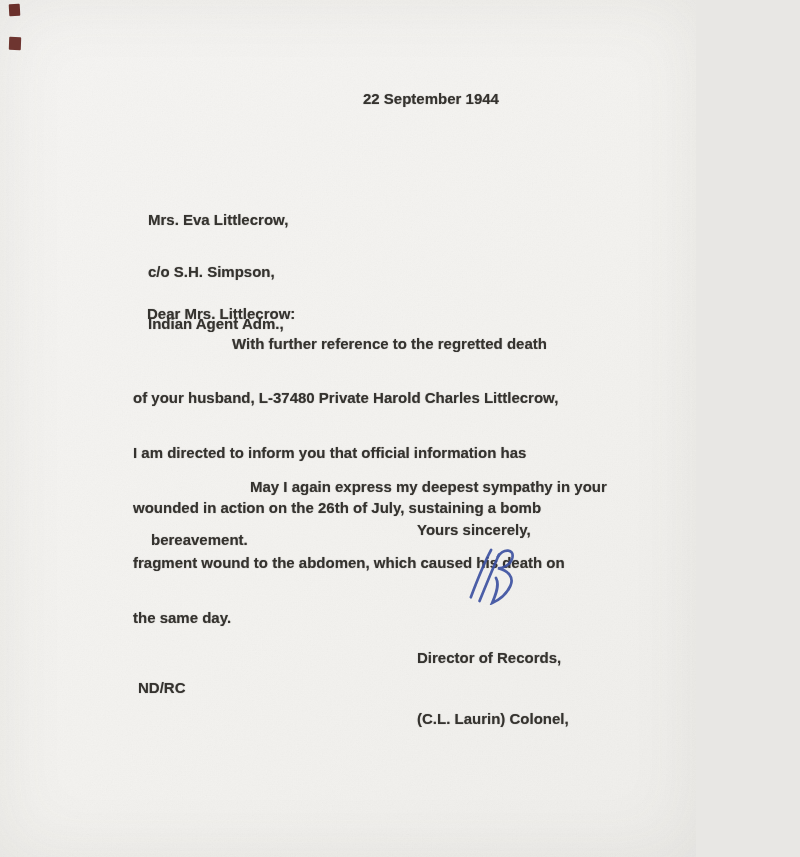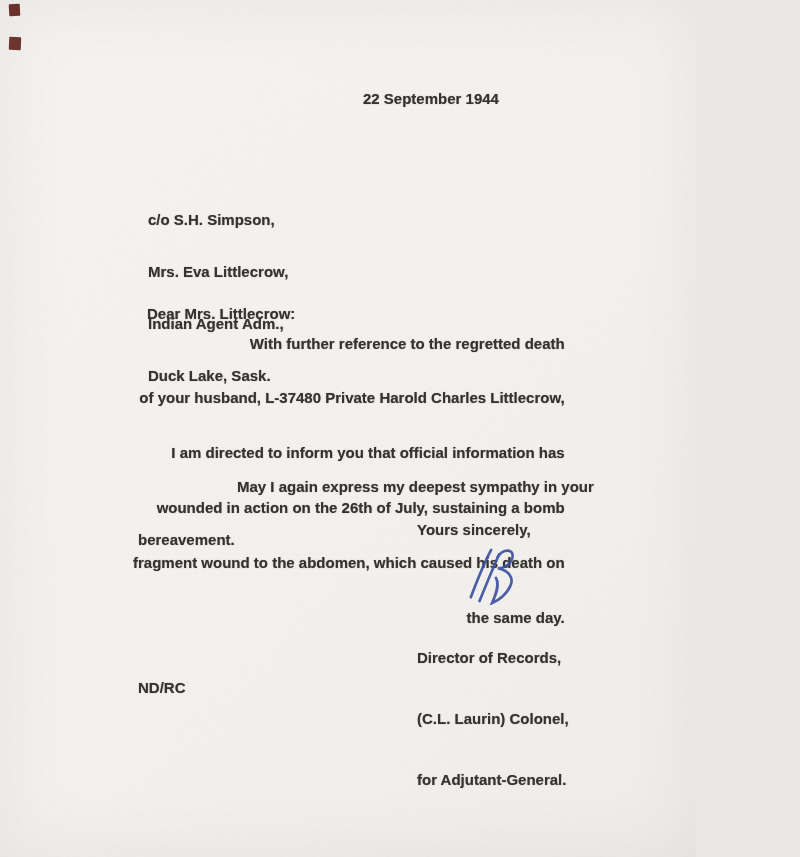--- a/index.html
+++ b/index.html
@@ -71,53 +71,51 @@
     </filter>
     <rect width="100%" height="100%" filter="url(#paperNoise)"></rect>
   </svg>
 
   <div class="archival-mark mark-1"></div>
   <div class="archival-mark mark-2"></div>
 
   <div class="typed" style="left:363px; top:90px;">22 September 1944</div>
 
   <div class="typed addr-block" style="left:148px; top:176px;">
+    <div class="line">Mrs. Eva Littlecrow,</div>
     <div class="line">c/o S.H. Simpson,</div>
-    <div class="line">Mrs. Eva Littlecrow,</div>
     <div class="line">Indian Agent Adm.,</div>
-    <div class="line">Duck Lake, Sask.</div>
   </div>
 
   <div class="typed" style="left:147px; top:266px;margin-top:39px;">Dear Mrs. Littlecrow:</div>
 
-  <div class="typed para-1" style="left:133px; top:298px;text-align:right;">
+  <div class="typed para-1" style="left:133px; top:298px;">
     <div class="line indent">With further reference to the regretted death</div>
     <div class="line">of your husband, L-37480 Private Harold Charles Littlecrow,</div>
     <div class="line">I am directed to inform you that official information has</div>
     <div class="line">wounded in action on the 26th of July, sustaining a bomb</div>
     <div class="line">fragment wound to the abdomen, which caused his death on</div>
     <div class="line">the same day.</div>
   </div>
 
-  <div class="typed para-2" style="left:138px; top:443px;">
+  <div class="typed para-2" style="left:151px; top:443px;">
     <div class="line indent">May I again express my deepest sympathy in your</div>
     <div class="line">bereavement.</div>
   </div>
 
   <div class="typed" style="left:417px; top:501px;margin-top:20px;">Yours sincerely,</div>
 
   <div class="signature-wrap">
     <svg width="58" height="60" viewBox="0 0 60 62" xmlns="http://www.w3.org/2000/svg" fill="none" stroke="#3a4fa0" stroke-width="2.8" stroke-linecap="round" opacity="0.9">
       <path d="M5,54 C11,38 18,20 26,5"></path>
       <path d="M14,58 C20,43 27,26 34,10"></path>
       <path d="M33,12 C39,3 50,4 48,13 C46,21 38,24 33,24 C43,26 50,33 46,42 C42,51 34,57 27,60 C31,51 35,41 31,34"></path>
     </svg>
   </div>
 
   <div class="typed sig-block" style="left:417px; top:607px;">
     <div class="line">Director of Records,</div>
     <div class="line">(C.L. Laurin) Colonel,</div>
-    <div class="line">for Adjutant-General.</div>
   </div>
 
   <div class="typed" style="left:138px; top:679px;">ND/RC</div>
 
 </div>
 
 </body></html>

